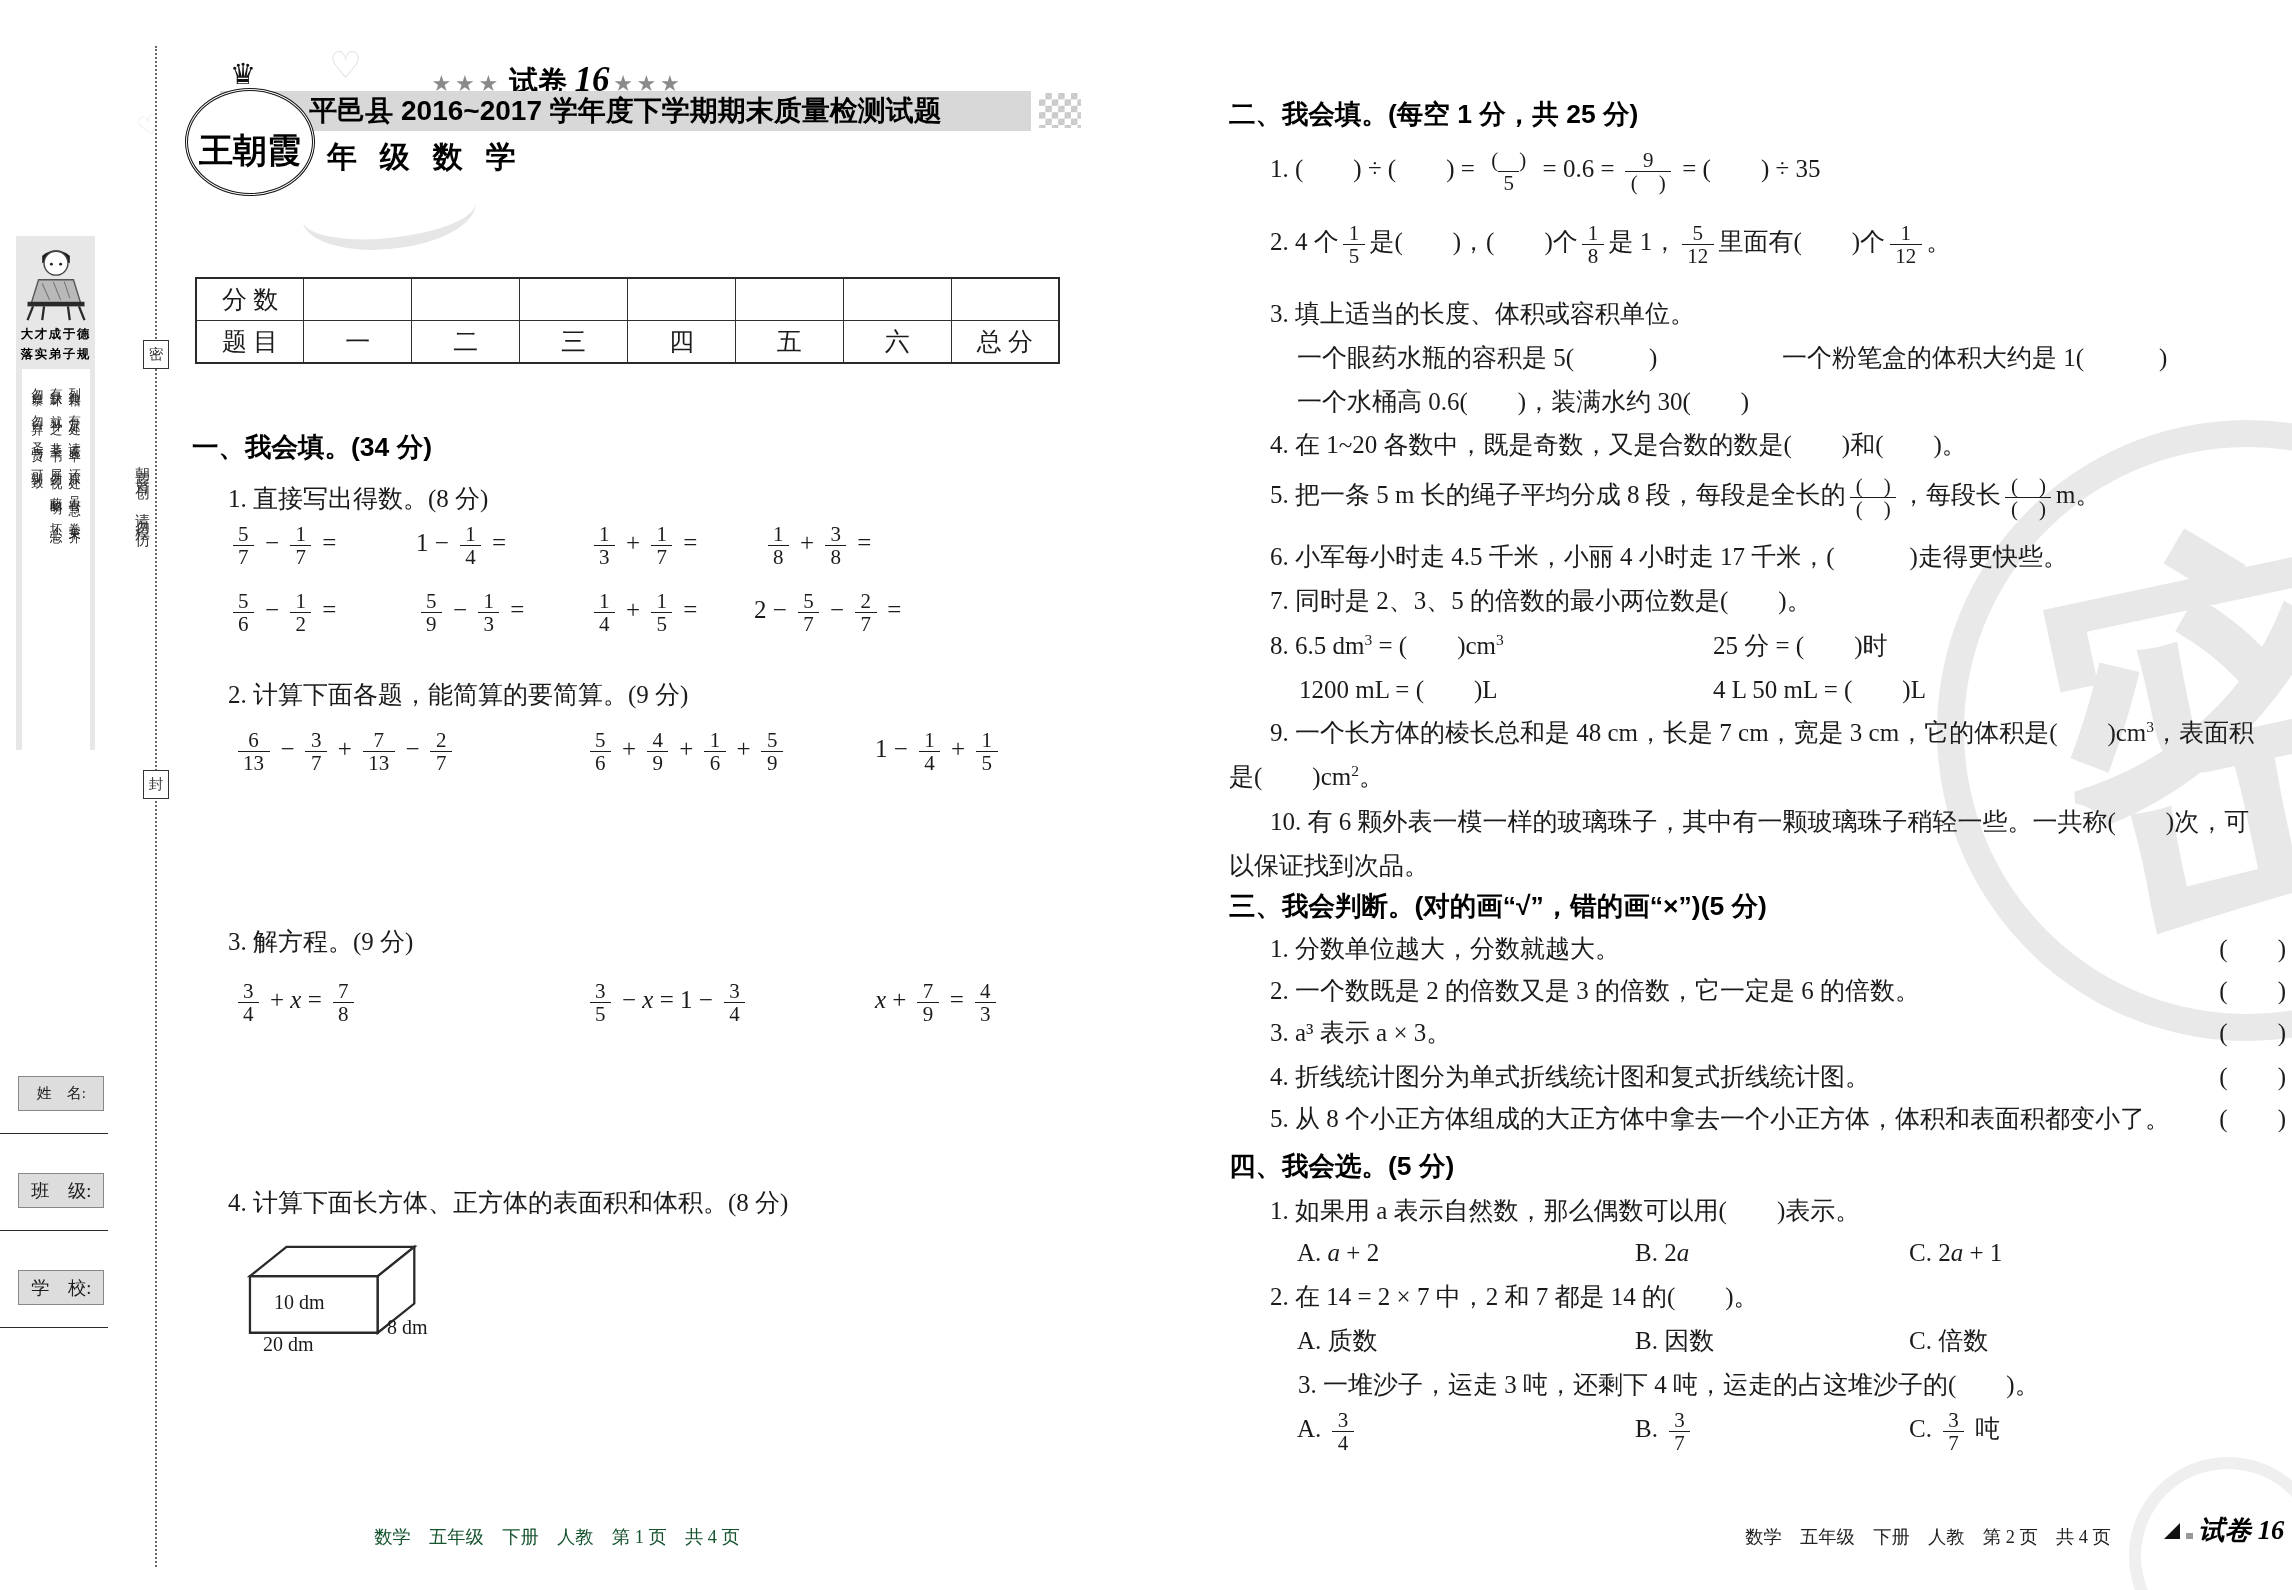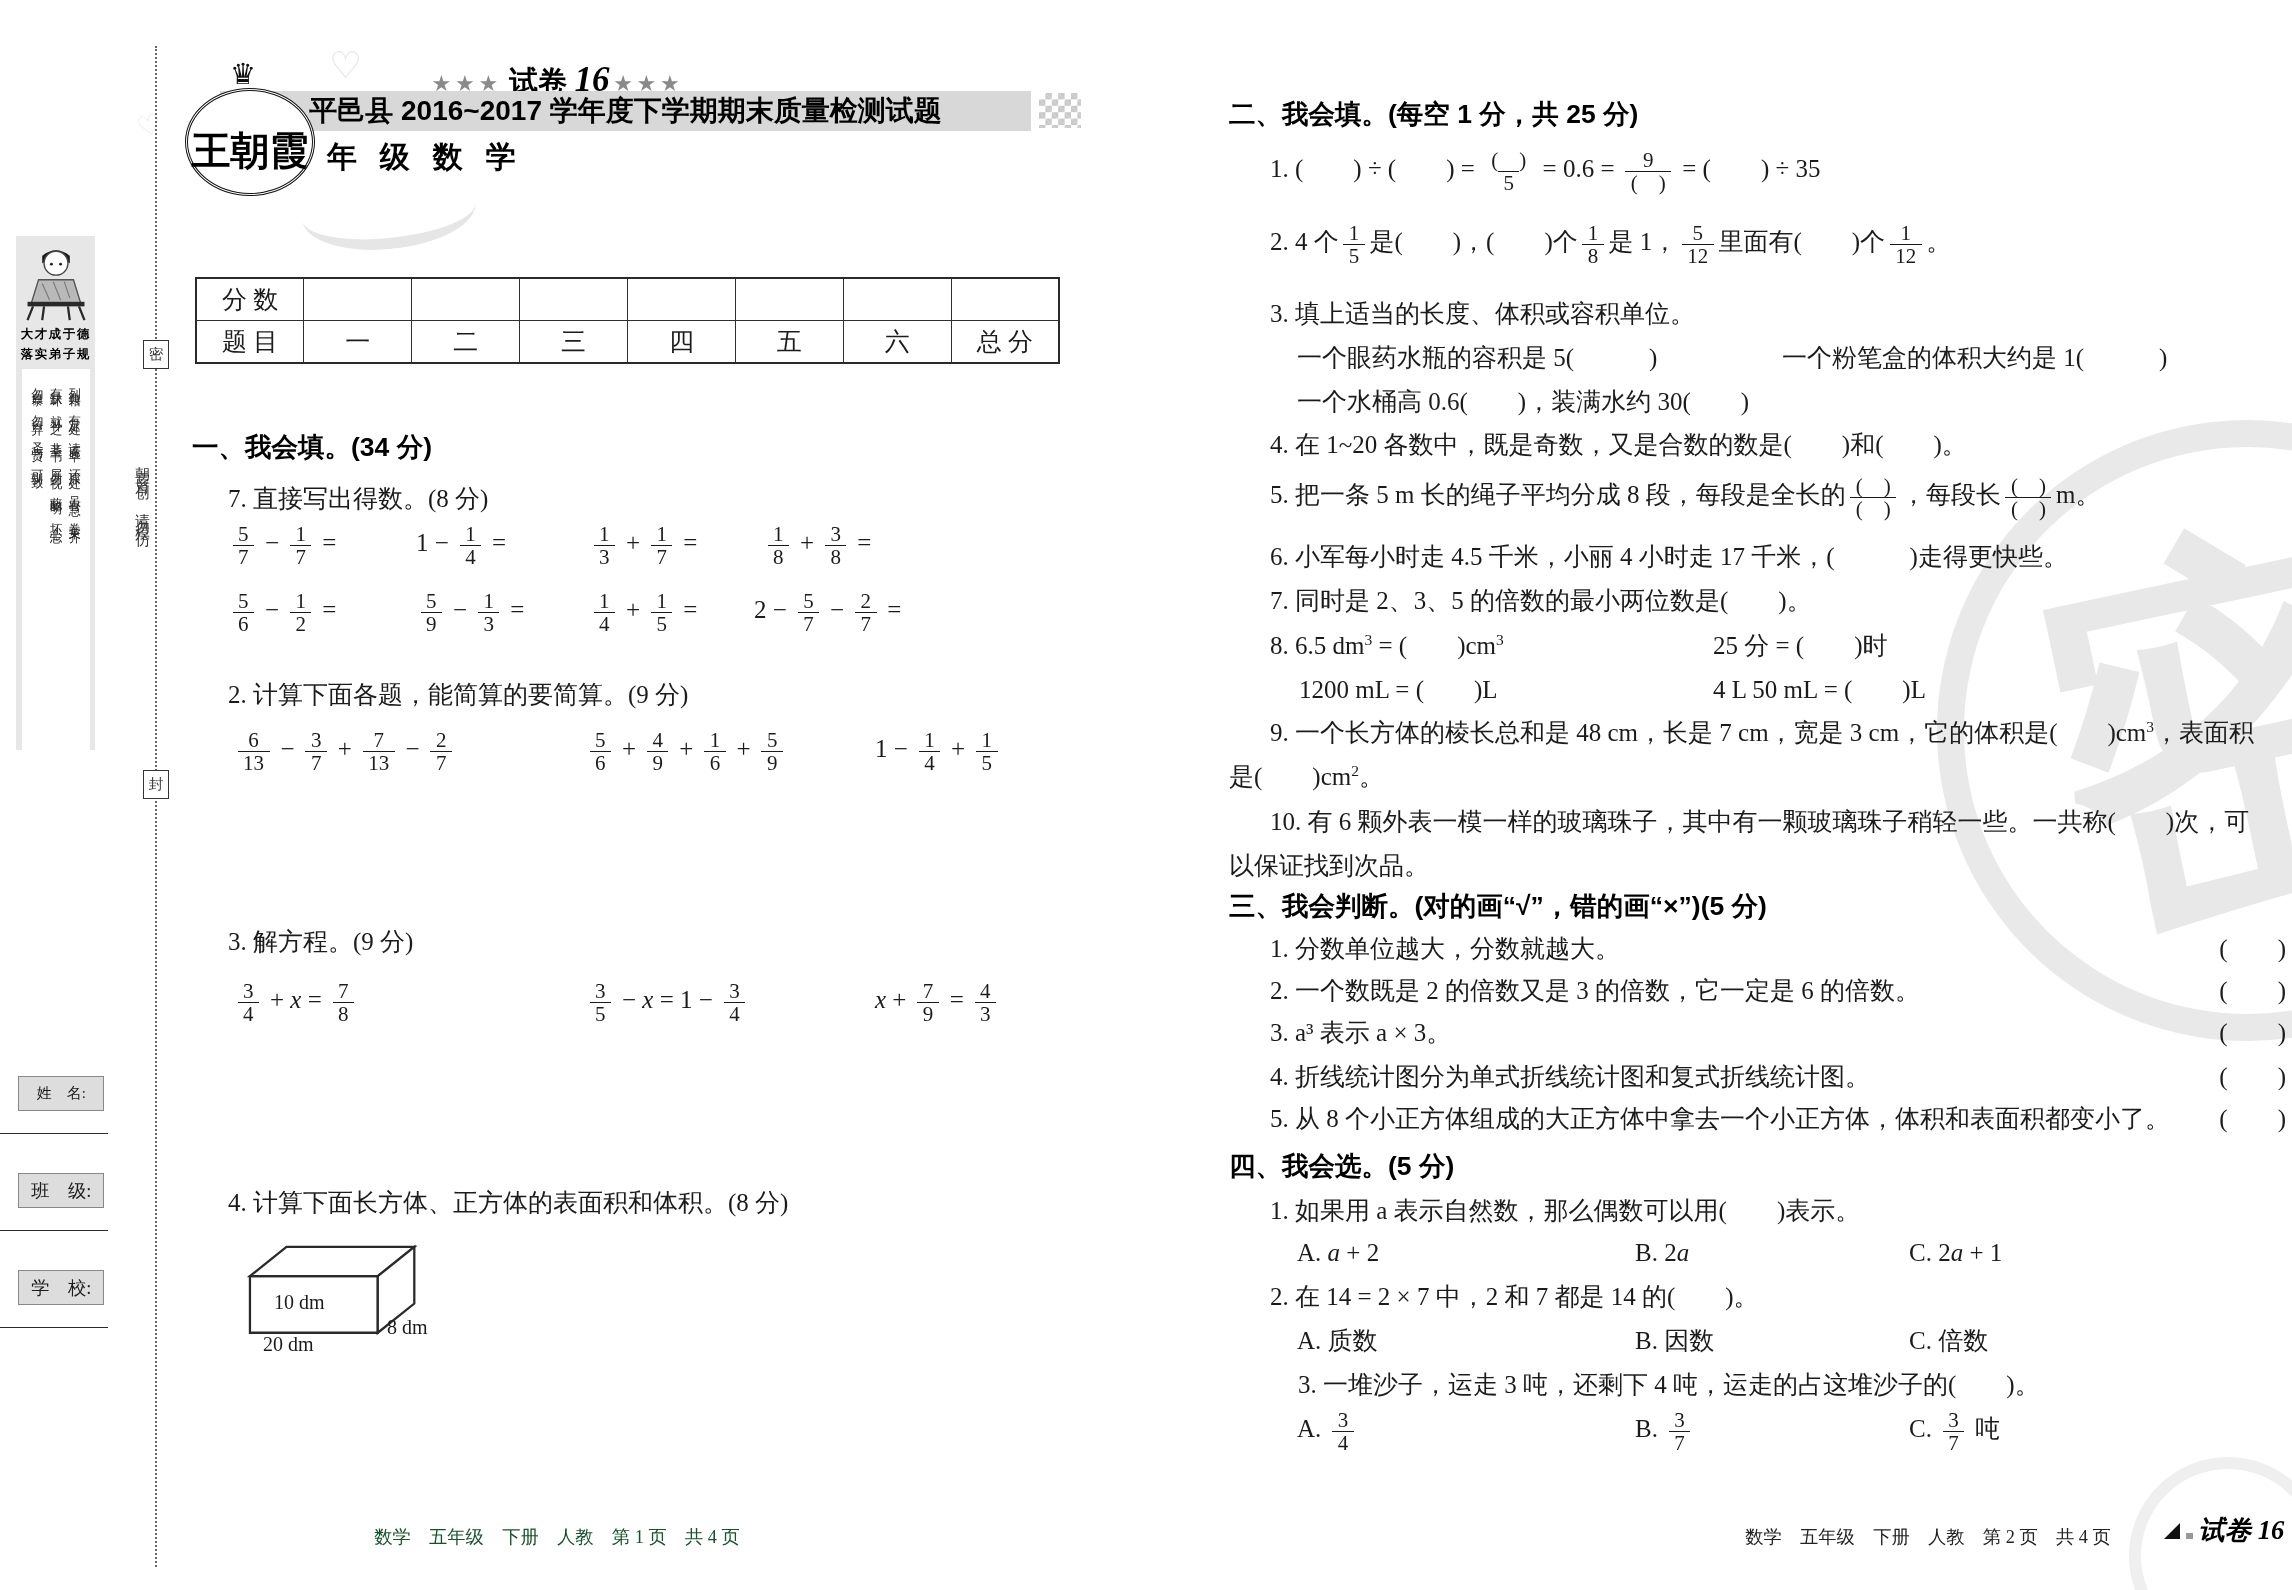--- a/index.html
+++ b/index.html
@@ -87,21 +87,21 @@
   <div class="abs" style="left:0;top:1230px;width:108px;border-top:1.8px solid #2a2a2a;"></div>
   <div class="abs" style="left:18.3px;top:1270px;width:84px;height:33px;background:#ddd;border:0.9px solid #888;
               display:flex;align-items:center;justify-content:center;font-size:18.3px;">
     <span>学　校:</span>
   </div>
   <div class="abs" style="left:0;top:1327px;width:108px;border-top:1.8px solid #2a2a2a;"></div>
 
   <div class="abs" style="left:230px;top:57px;font-family:'DejaVu Sans',sans-serif;font-size:29px;color:#111;z-index:3;">♛</div>
   <div class="abs" style="left:185px;top:88px;width:124px;height:102px;border:3.7px double #111;border-radius:50%;
               background:#fff;display:flex;align-items:center;justify-content:center;z-index:3;">
-    <span class="hd" style="font-family:Liberation Serif, serif;font-size:39px;margin-top:18px;">王朝霞</span>
+    <span class="hd" style="font-family:Liberation Serif, serif;font-size:34px;margin-top:18px;">王朝霞</span>
   </div>
 
   <div class="abs" style="left:320px;top:60px;width:475px;text-align:center;white-space:nowrap;">
     <span style="font-size:22px;color:#8a8a8a;letter-spacing:3.7px;">★★★</span>
     <span class="hd" style="font-family:'Liberation Serif',serif;font-size:29px;margin:0 3.7px;">试卷</span>
     <span class="hd" style="font-family:'Liberation Serif',serif;font-style:italic;font-size:35px;">16</span>
     <span style="font-size:22px;color:#8a8a8a;letter-spacing:3.7px;">★★★</span>
   </div>
 
   <div class="abs" style="left:220px;top:91px;width:811px;height:40px;background:#d8d8d8;display:flex;align-items:center;justify-content:center;">
@@ -134,21 +134,21 @@
         <td style="width:101px;">四</td>
         <td style="width:101px;">五</td>
         <td style="width:101px;">六</td>
         <td style="width:105px;">总 分</td>
       </tr>
     </tbody>
       </table>
   </div>
 
   <div class="abs hd" style="left:192px;top:429px;">一、我会填。(34 分)</div>
-  <div class="abs qt" style="left:228px;top:482px;">7. 直接写出得数。(8 分)</div>
+  <div class="abs qt" style="left:228px;top:482px;">1. 直接写出得数。(8 分)</div>
 
   <div class="abs expr" style="left:228px;top:523px;"><span class="frac">
         <span class="fn">5</span>
         <span class="fd">7</span>
       </span><span> − </span><span class="frac">
         <span class="fn">1</span>
         <span class="fd">7</span>
       </span><span> =</span></div>
   <div class="abs expr" style="left:416px;top:523px;"><span>1 − </span><span class="frac">
         <span class="fn">1</span>

